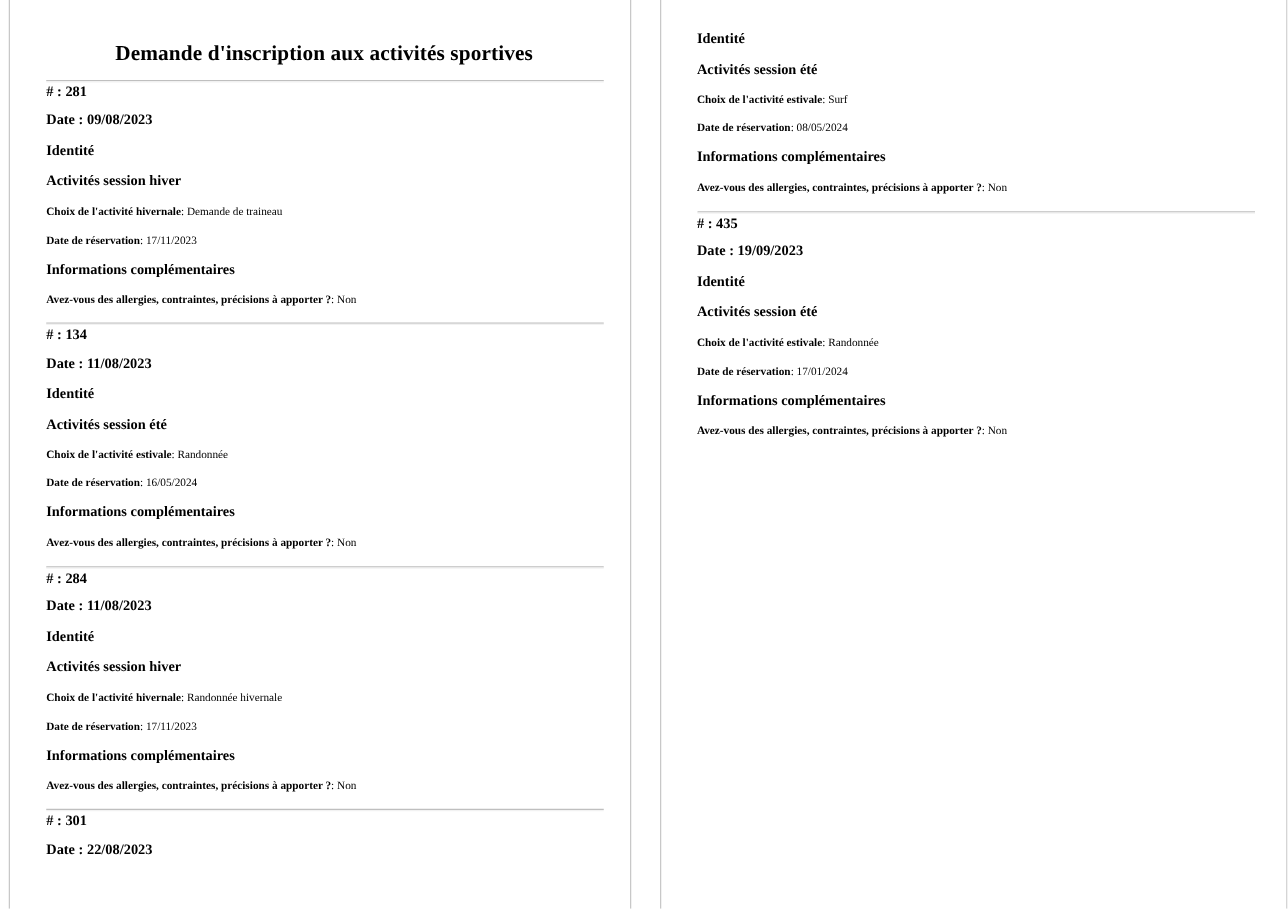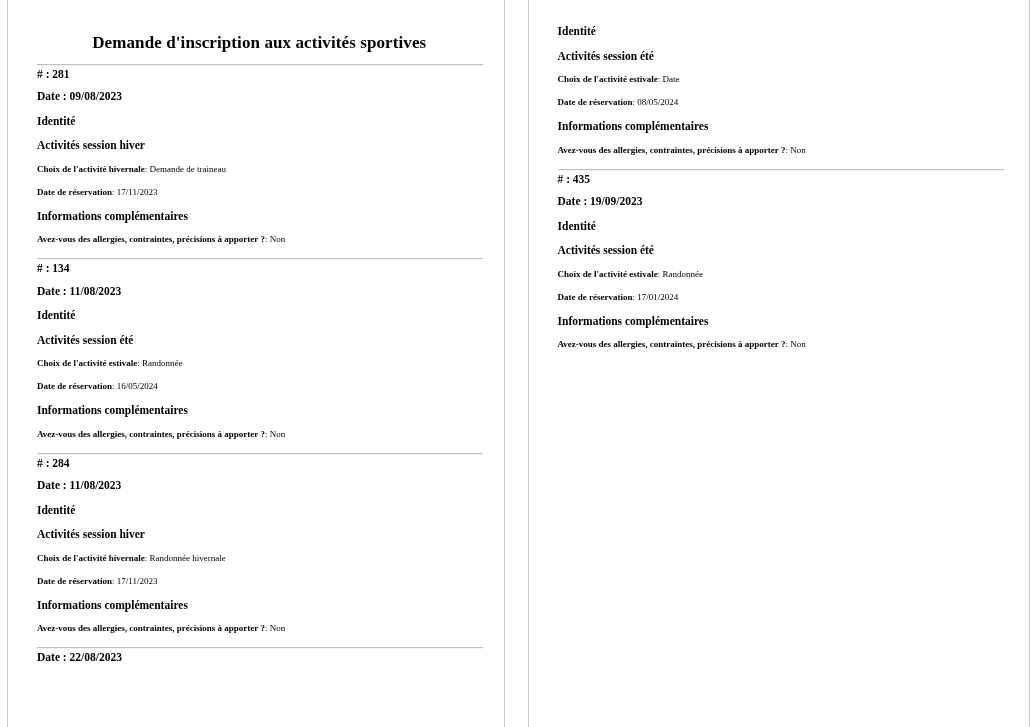--- a/index.html
+++ b/index.html
@@ -180,38 +180,42 @@
         </div>
         <div class="line-head">Informations complémentaires</div>
         <div class="line-field">
           <span class="lbl">Avez-vous des allergies, contraintes, précisions à apporter ?</span><span class="sep">:</span>
           <span class="val">Non</span>
         </div>
       </div>
 
       <div class="record">
         <div class="rule"></div>
+        <div class="line-head tight">
+          <span># :</span>
+          <span>301</span>
+        </div>
         <div class="line-head">
           <span>Date :</span>
           <span>22/08/2023</span>
         </div>
       </div>
 
     </div>
   </div>
 
   <div class="page page-right">
     <div class="page-inner">
 
       <div class="record">
         <div class="line-head">Identité</div>
         <div class="line-head">Activités session été</div>
         <div class="line-field">
           <span class="lbl">Choix de l'activité estivale</span><span class="sep">:</span>
-          <span class="val">Date</span>
+          <span class="val">Surf</span>
         </div>
         <div class="line-field">
           <span class="lbl">Date de réservation</span><span class="sep">:</span>
           <span class="val">08/05/2024</span>
         </div>
         <div class="line-head">Informations complémentaires</div>
         <div class="line-field">
           <span class="lbl">Avez-vous des allergies, contraintes, précisions à apporter ?</span><span class="sep">:</span>
           <span class="val">Non</span>
         </div>

